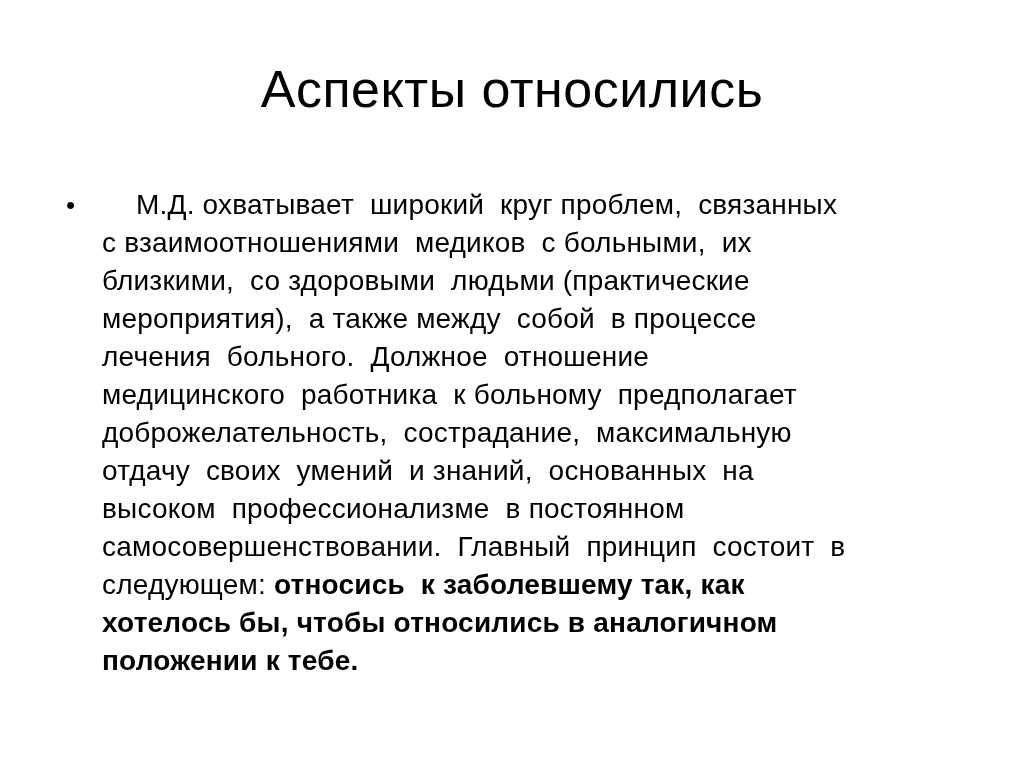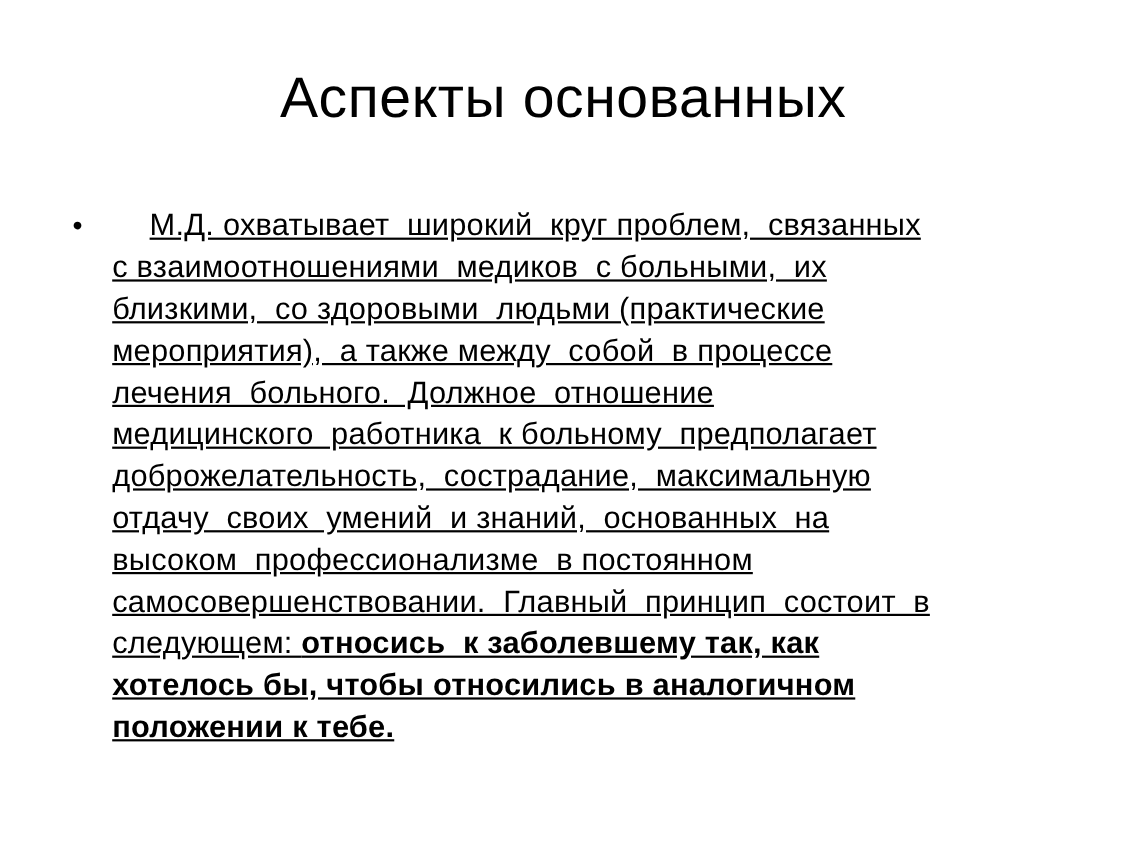--- a/index.html
+++ b/index.html
@@ -36,29 +36,28 @@
     line-height: 38px;
     text-align: left;
   }
   .bullet-paragraph {
     flex: 1 1 auto;
     font-size: 28px;
     line-height: 38px;
     text-indent: 34px;
     white-space: pre-wrap;
     letter-spacing: 0.2px;
-    text-decoration: underline;
   }
   .bullet-paragraph .bold {
     font-weight: 700;
   }
 </style>
 </head>
 <body>
 
 <div class="slide">
-  <h1 class="slide-title">Аспекты основанных</h1>
+  <h1 class="slide-title">Аспекты относились</h1>
 
   <div class="bullet-row">
     <span class="bullet-glyph">•</span>
     <div class="bullet-paragraph"><span>М.Д. охватывает  широкий  круг проблем,  связанных</span><br><span>с взаимоотношениями  медиков  с больными,  их</span><br><span>близкими,  со здоровыми  людьми (практические</span><br><span>мероприятия),  а также между  собой  в процессе</span><br><span>лечения  больного.  Должное  отношение</span><br><span>медицинского  работника  к больному  предполагает</span><br><span>доброжелательность,  сострадание,  максимальную</span><br><span>отдачу  своих  умений  и знаний,  основанных  на</span><br><span>высоком  профессионализме  в постоянном</span><br><span>самосовершенствовании.  Главный  принцип  состоит  в</span><br><span>следующем: </span><span class="bold">относись  к заболевшему так, как</span><br><span class="bold">хотелось бы, чтобы относились в аналогичном</span><br><span class="bold">положении к тебе.</span></div>
   </div>
 </div>
 
 </body></html>

